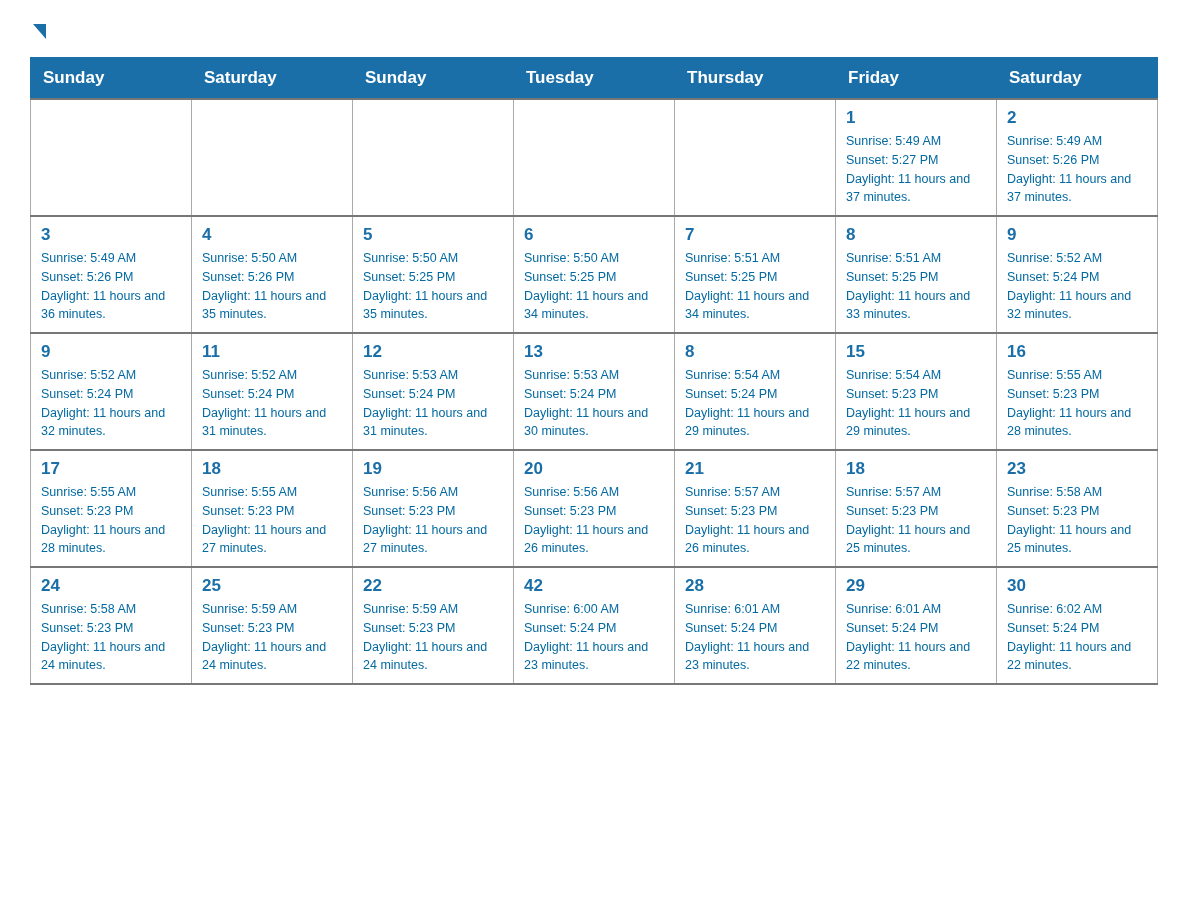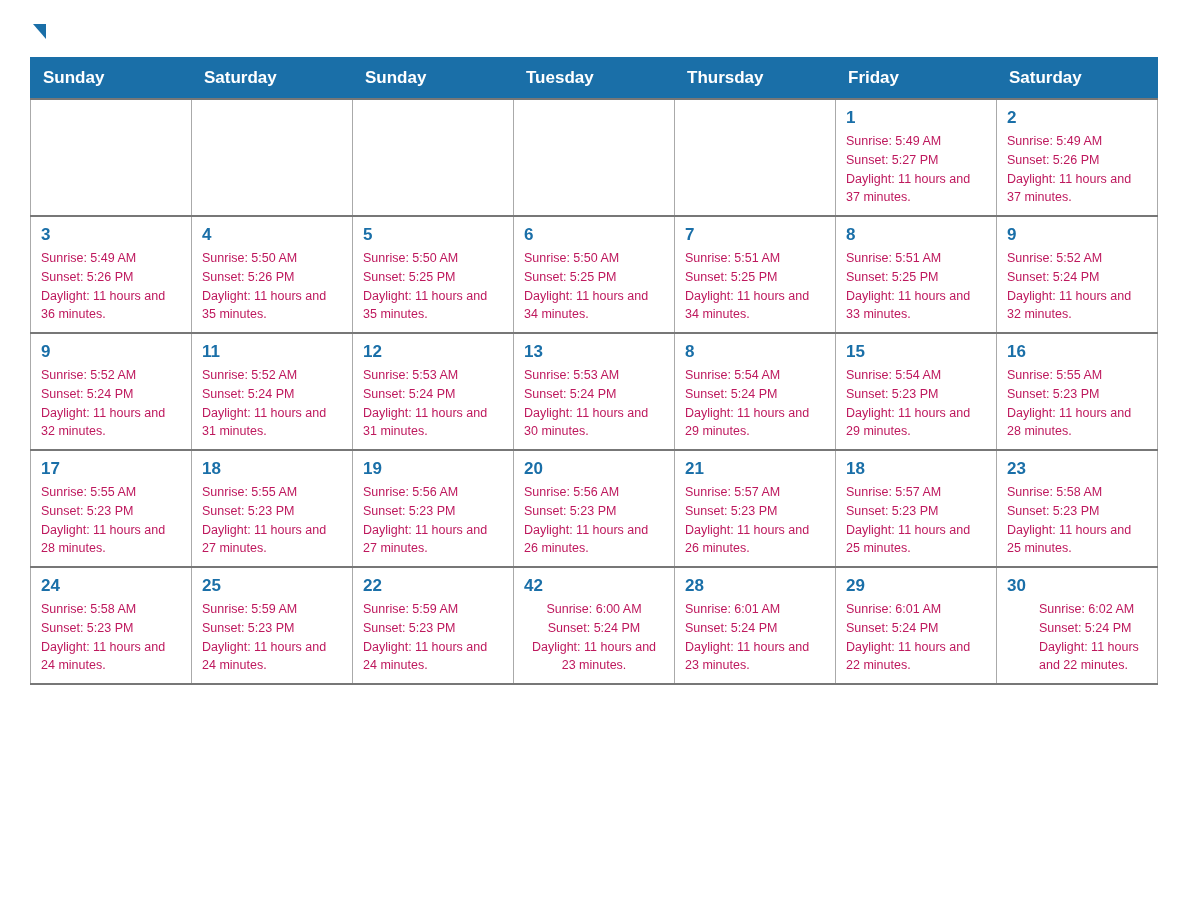--- a/index.html
+++ b/index.html
@@ -74,21 +74,21 @@
     }
     .day-number {
       font-size: 17px;
       font-weight: bold;
       color: #1a6fa8;
       margin-bottom: 4px;
     }
     .day-info {
       font-size: 12.5px;
       line-height: 1.5;
-      color: #be185d;
+      color: #0369a1;
     }
     .empty-cell {
       background: #fff;
     }
     tr {
       border-bottom: 2px solid #777;
     }
   </style>
 </head>
 <body>
@@ -285,37 +285,37 @@
 Daylight: 11 hours and 24 minutes.</div>
         </td>
         <td>
           <div class="day-number">22</div>
           <div class="day-info" style="white-space: pre-line;">Sunrise: 5:59 AM
 Sunset: 5:23 PM
 Daylight: 11 hours and 24 minutes.</div>
         </td>
         <td>
           <div class="day-number">42</div>
-          <div class="day-info" style="white-space: pre-line; text-align: center;">Sunrise: 6:00 AM
+          <div class="day-info" style="white-space: pre-line;">Sunrise: 6:00 AM
 Sunset: 5:24 PM
 Daylight: 11 hours and 23 minutes.</div>
         </td>
         <td>
           <div class="day-number">28</div>
           <div class="day-info" style="white-space: pre-line;">Sunrise: 6:01 AM
 Sunset: 5:24 PM
 Daylight: 11 hours and 23 minutes.</div>
         </td>
         <td>
           <div class="day-number">29</div>
           <div class="day-info" style="white-space: pre-line;">Sunrise: 6:01 AM
 Sunset: 5:24 PM
 Daylight: 11 hours and 22 minutes.</div>
         </td>
         <td>
           <div class="day-number">30</div>
-          <div class="day-info" style="white-space: pre-line; margin-left: 32px;">Sunrise: 6:02 AM
+          <div class="day-info" style="white-space: pre-line;">Sunrise: 6:02 AM
 Sunset: 5:24 PM
 Daylight: 11 hours and 22 minutes.</div>
         </td>
       </tr>
     </tbody>
 </table>
 
 </body></html>

